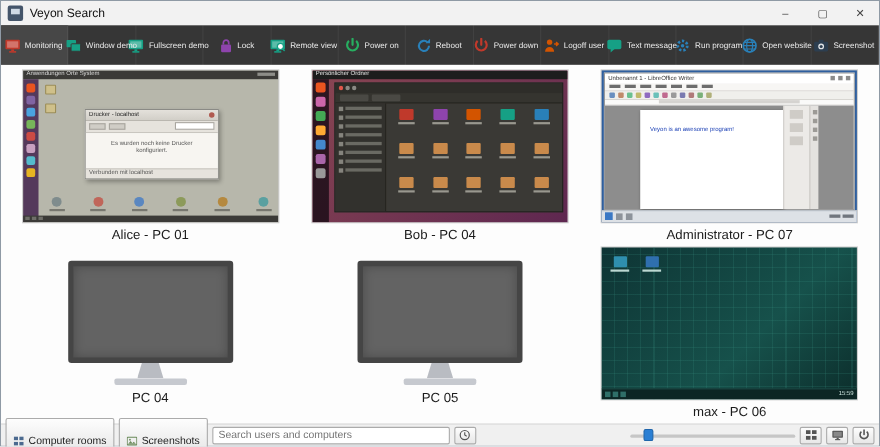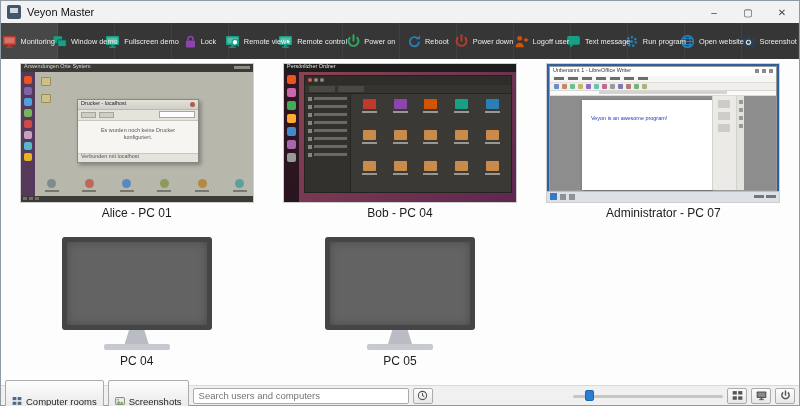--- a/index.html
+++ b/index.html
@@ -205,21 +205,21 @@
       <circle cx="8" cy="8" r="6" fill="none" stroke="currentColor" stroke-width="1.6"></circle>
       <path d="M8 4.4V8l2.6 1.6" fill="none" stroke="currentColor" stroke-width="1.5"></path>
     </symbol>
   </defs>
 </svg>
 
 <div class="window">
 
   <div class="titlebar">
     <span class="app-icon"></span>
-    <span class="tb-title">Veyon Master</span>
+    <span class="tb-title">Veyon Search</span>
     <span class="win-controls">
       <span class="wc">–</span>
       <span class="wc">▢</span>
       <span class="wc">✕</span>
     </span>
   </div>
 
   <div class="toolbar">
     <div class="tbb active">
       <svg style="color: rgb(192, 57, 43);">
@@ -243,26 +243,20 @@
       <svg style="color: rgb(142, 68, 173);">
           <use href="#s-lock"></use>
         </svg>
       <span class="lbl">Lock</span>
     </div>
     <div class="tbb">
       <svg style="color: rgb(22, 160, 133);">
           <use href="#s-monitor-search"></use>
         </svg>
       <span class="lbl">Remote view</span>
-    </div>
-    <div class="tbb">
-      <svg style="color: rgb(22, 160, 133);">
-          <use href="#s-monitor-pointer"></use>
-        </svg>
-      <span class="lbl">Remote control</span>
     </div>
     <div class="tbb">
       <svg style="color: rgb(39, 174, 96);">
           <use href="#s-power"></use>
         </svg>
       <span class="lbl">Power on</span>
     </div>
     <div class="tbb">
       <svg style="color: rgb(41, 128, 185);">
           <use href="#s-reload"></use>
@@ -586,20 +580,43 @@
 
     <div class="cell">
       <div class="offline">
         <span class="om-screen"></span>
         <span class="om-neck"></span>
         <span class="om-base"></span>
       </div>
       <div class="pc-label">PC 05</div>
     </div>
 
+    <div class="cell">
+      <div class="thumb max">
+        <div class="mx-icons">
+          <span class="di">
+              <b style="background:#2f8fae"></b>
+              <i></i>
+            </span>
+          <span class="di">
+              <b style="background:#2f6fae"></b>
+              <i></i>
+            </span>
+        </div>
+        <div class="mx-taskbar">
+          <i></i>
+            <i></i>
+            <i></i>
+          <span class="mx-clock">
+              <span class="mt mtr">15:59</span>
+            </span>
+        </div>
+      </div>
+      <div class="pc-label">max - PC 06</div>
+    </div>
 
   </div>
 
   <div class="statusbar">
     <button class="sb-btn">
       <svg>
           <use href="#s-grid"></use>
         </svg>
       <span>Computer rooms</span>
     </button>

